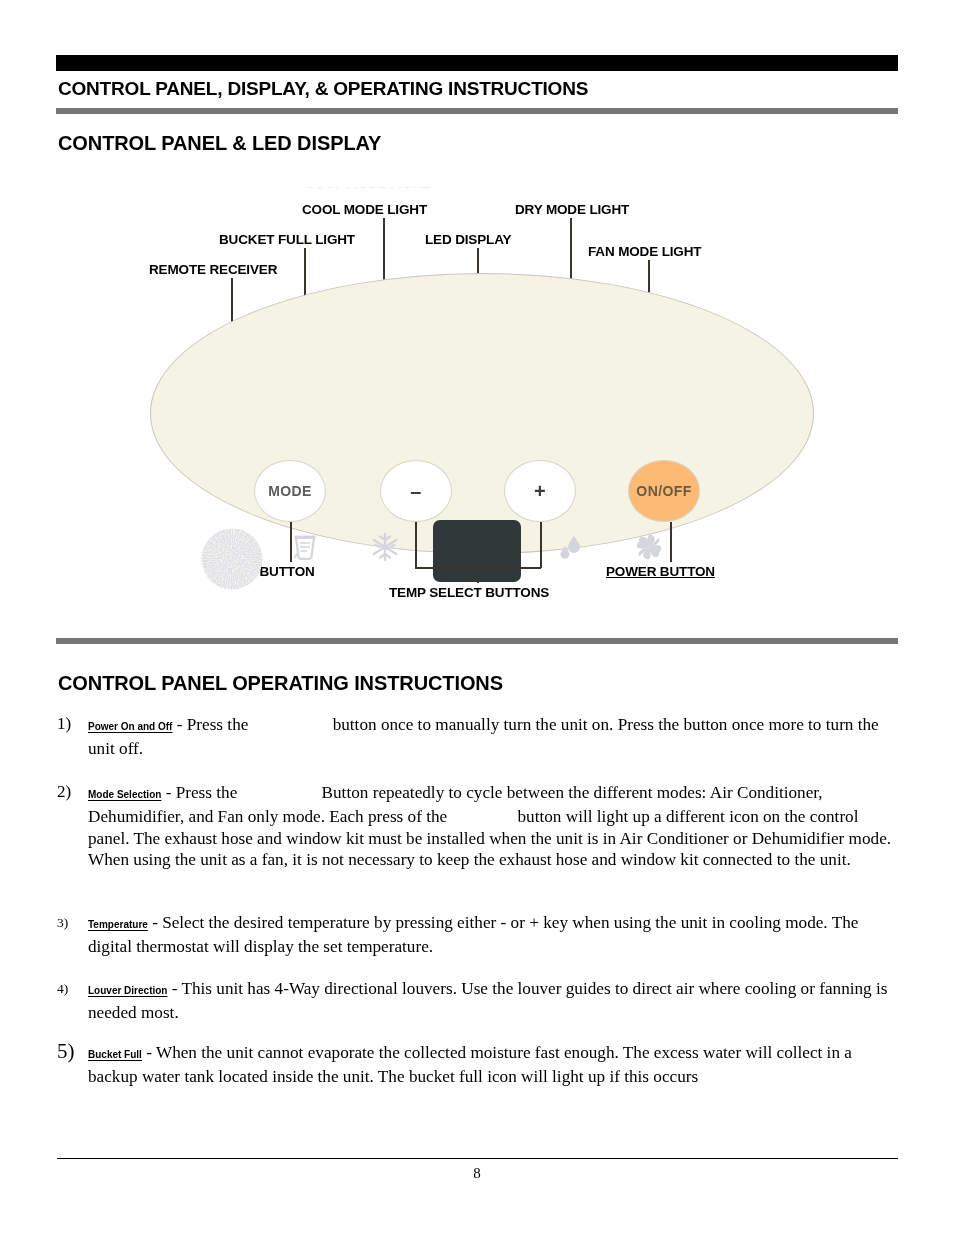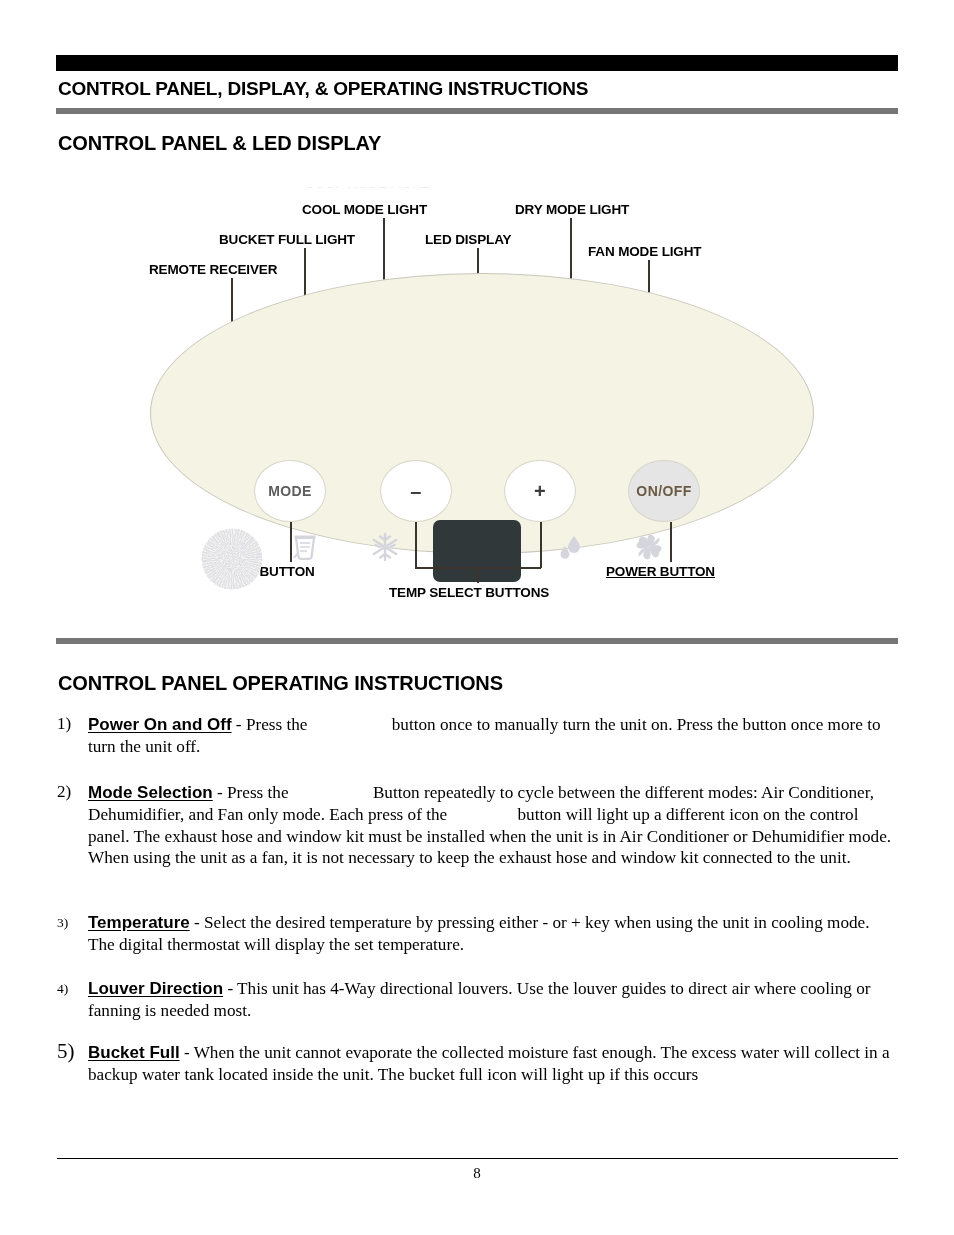--- a/index.html
+++ b/index.html
@@ -160,21 +160,21 @@
     align-items: center;
     justify-content: center;
     font-family: "Liberation Sans", sans-serif;
     font-weight: bold;
     font-size: 14px;
     letter-spacing: 0.4px;
     color: #5d5d5d;
     background: #ffffff;
   }
   .btn.on-off {
-    background: #e5e5e5;
+    background: #fdba74;
     color: #6b5a43;
   }
   .btn .sym { font-size: 20px; color: #3d3d3d; }
 
   
   .instructions {
     position: absolute;
     left: 0;
     top: 706px;
     width: 954px;
@@ -194,21 +194,21 @@
   .item .body {
     margin-left: 31px;
     font-family: "Liberation Serif", serif;
     font-size: 17.2px;
     line-height: 21.8px;
     text-align: left;
   }
   .item .body .term {
     font-family: "Liberation Sans", sans-serif;
     font-weight: bold;
-    font-size: 17px;
+    font-size: 10px;
     text-decoration: underline;
     text-underline-offset: 2px;
   }
   .gap { display: inline-block; width: 80px; }
   .gap-sm { display: inline-block; width: 66px; }
   .num.sm { font-size: 13.5px; top: 3px; }
   .num.lg { font-size: 21px; top: -3px; }
 
   
   .footer-rule {

